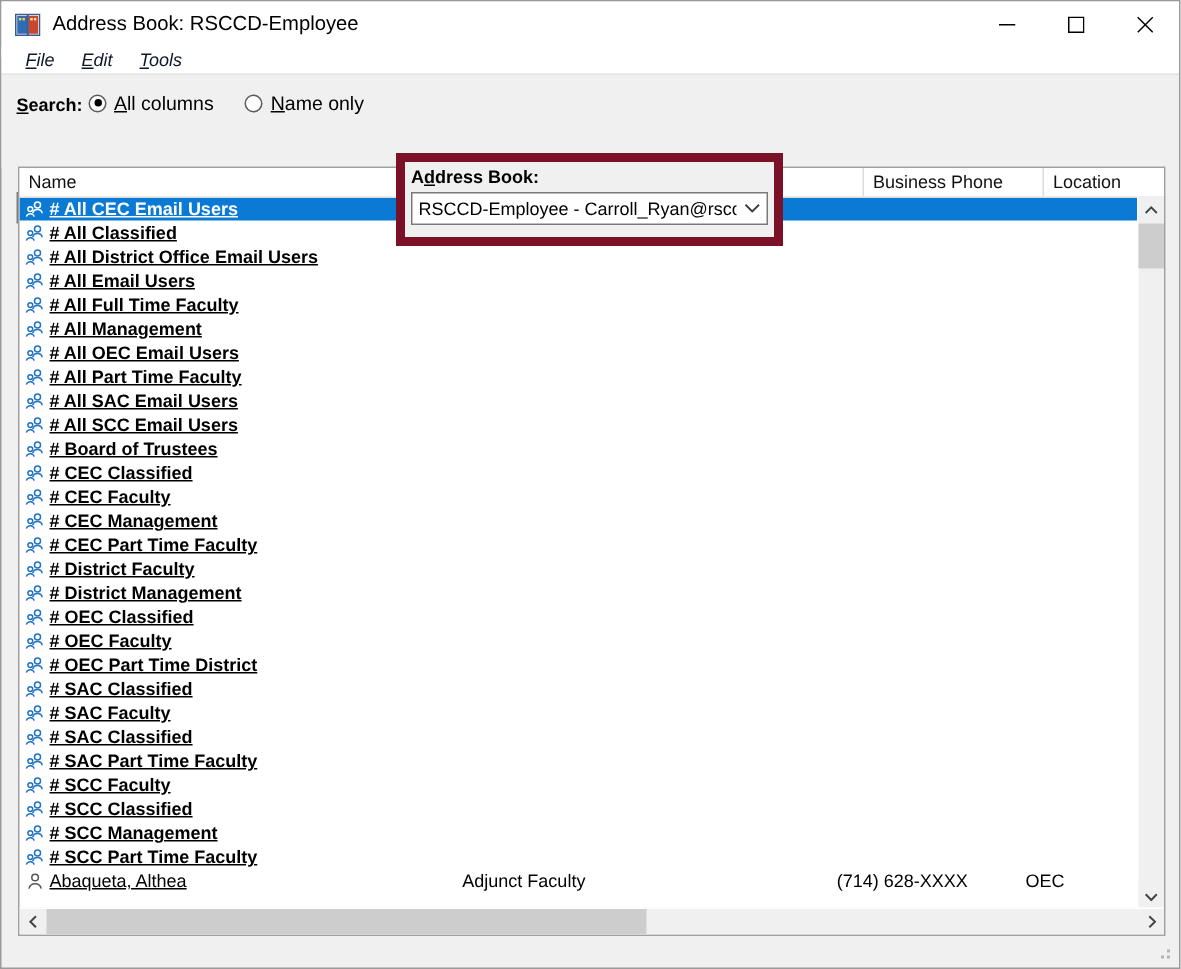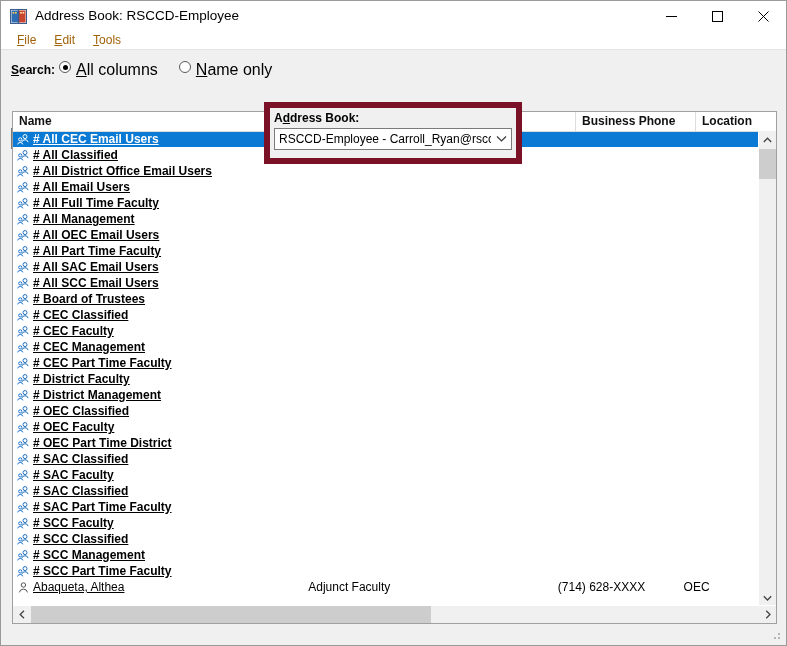--- a/index.html
+++ b/index.html
@@ -65,23 +65,24 @@
     height: 18px;
     background: #ffffff;
     display: flex;
     align-items: center;
     padding-left: 8px;
     gap: 2px;
   }
   .menuitem {
     font-size: 12px;
     padding: 1px 8px;
-    color: #a16207;
+    color: #0f172a;
     cursor: default;
     white-space: nowrap;
+    font-style: italic;
   }
   .menuitem u { text-decoration: underline; }
 
   
   .strip {
     position: absolute;
     left: 0; top: 48px; right: 0;
     height: 62px;
     background: #f0f0f0;
     border-top: 1px solid #e3e3e3;
@@ -93,23 +94,23 @@
     font-weight: bold;
   }
   .radio-group {
     position: absolute;
     left: 58px; top: 11px;
     display: flex;
     gap: 21px;
     align-items: center;
   }
   .radio-opt {
-    display: flex; 
+    display: flex; align-items: center;
     gap: 5px;
-    font-size: 16px;
+    font-size: 13px;
     cursor: default;
     white-space: nowrap;
   }
   .radio-dot {
     width: 12px; height: 12px;
     border-radius: 50%;
     border: 1px solid #5a5a5a;
     background: #fff;
     position: relative;
     box-sizing: border-box;
@@ -225,21 +226,20 @@
     overflow: hidden;
   }
   .headerrow {
     position: absolute;
     left: 0; top: 0; right: 0;
     height: 19px;
     background: #fff;
     border-bottom: 1px solid #dcdcdc;
     display: flex;
     z-index: 3;
-    font-weight: bold;
   }
   .hcell {
     font-size: 12px;
     color: #111;
     padding-left: 6px;
     line-height: 19px;
     border-right: 1px solid #dcdcdc;
     box-sizing: border-box;
     white-space: nowrap;
     overflow: hidden;

